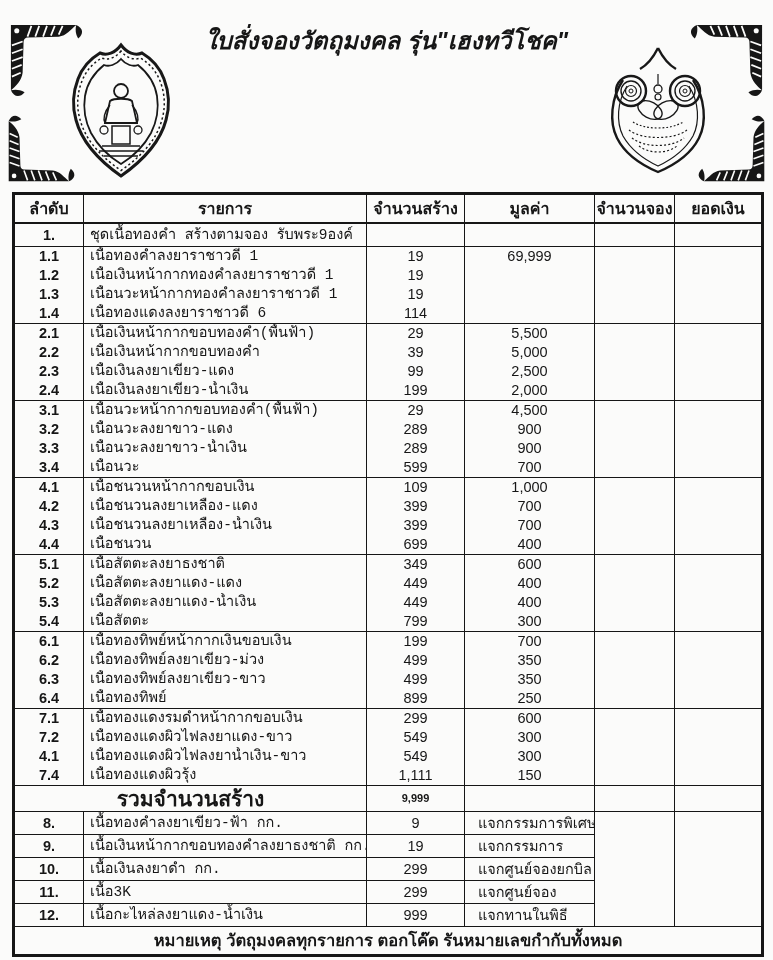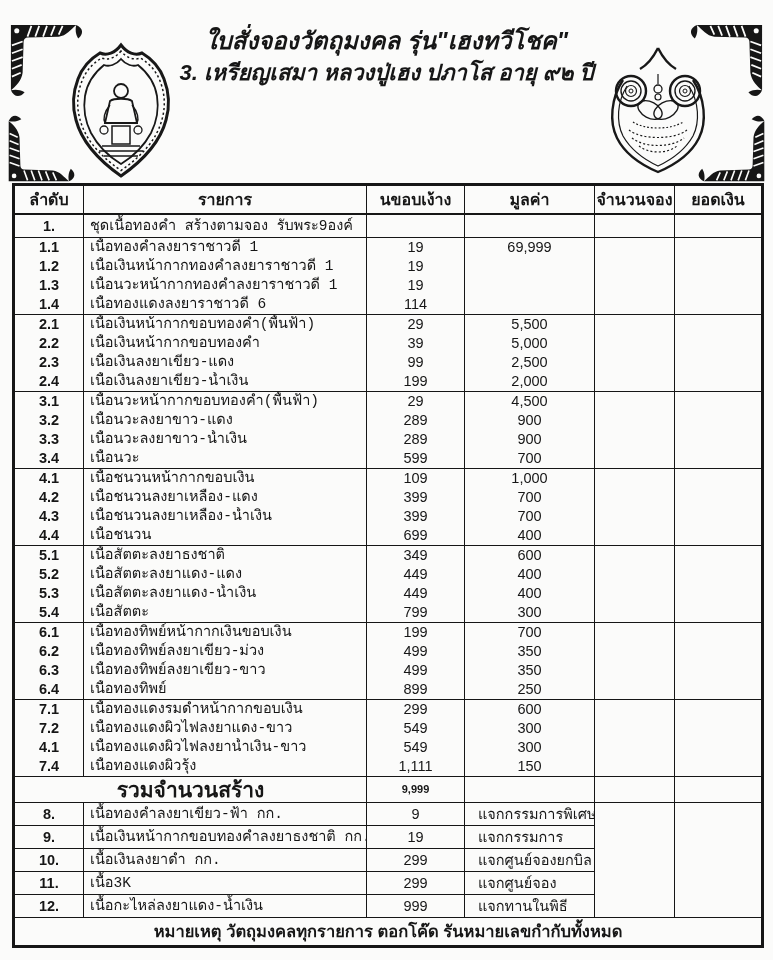--- a/index.html
+++ b/index.html
@@ -21,21 +21,21 @@
   .t-line4{font-size:22px;}
   .ornament{position:absolute;width:78px;height:78px;}
   .orn-tl{left:8px;top:22px;}
   .orn-tr{right:8px;top:22px;transform:scaleX(-1);}
   .orn-bl{left:6px;top:112px;width:72px;height:72px;transform:scaleY(-1);}
   .orn-br{right:6px;top:112px;width:72px;height:72px;transform:scale(-1,-1);}
   .amulet-front{position:absolute;left:60px;top:42px;width:122px;height:142px;}
   .amulet-back{position:absolute;right:56px;top:46px;width:118px;height:132px;}
   
   table.order{
-    position:absolute;left:12px;top:183px;width:749px;height:757px;
+    position:absolute;left:12px;top:192px;width:749px;height:757px;
     border-collapse:collapse;table-layout:fixed;
     border:3px solid var(--ink,#161616);
   }
   th,td{padding:0;vertical-align:middle;line-height:1.12;overflow:hidden;white-space:nowrap;}
   td{border-left:1.5px solid var(--ink,#161616);}
   td:first-child{border-left:none;}
   thead th{
     border-left:1.5px solid var(--ink,#161616);
     border-bottom:2.2px solid var(--ink,#161616);
     font-size:16px;font-weight:bold;height:27px;text-align:center;
@@ -129,38 +129,37 @@
         <circle cx="59" cy="51" r="3" stroke-width="1.2"></circle>
         <ellipse cx="51" cy="64" rx="13" ry="8" transform="rotate(28 51 64)" stroke-width="1.4"></ellipse>
         <ellipse cx="67" cy="64" rx="13" ry="8" transform="rotate(-28 67 64)" stroke-width="1.4"></ellipse>
         <path stroke-width="1.2" stroke-dasharray="1.8 2" d="M34,76 C46,84 72,84 84,76"></path>
         <path stroke-width="1.2" stroke-dasharray="2 2.2" d="M30,84 C42,94 76,94 88,84 M33,92 C45,102 73,102 85,92 M40,100 C50,108 68,108 78,100"></path>
       </g>
     </svg>
 
     <div class="titles">
       <div class="t-line1">ใบสั่งจองวัตถุมงคล รุ่น"เฮงทวีโชค"</div>
-      <div class="t-line4">3. เหรียญเสมา หลวงปู่เฮง ปภาโส อายุ ๙๒ ปี</div>
     </div>
   </div>
 
   <table class="order">
     <colgroup>
       <col style="width:70px">
         <col style="width:283px">
         <col style="width:98px">
       <col style="width:130px">
         <col style="width:80px">
         <col style="width:88px">
     </colgroup>
     <thead>
       <tr>
         <th>ลำดับ</th>
         <th>รายการ</th>
-        <th>นขอบเง้าง</th>
+        <th>จำนวนสร้าง</th>
         <th>มูลค่า</th>
         <th>จำนวนจอง</th>
         <th>ยอดเงิน</th>
       </tr>
     </thead>
     <tbody id="table-body">
         <tr class="intro rule-top">
           <td class="c-no">1.</td>
           <td class="c-item">ชุดเนื้อทองคำ สร้างตามจอง รับพระ9องค์</td>
           <td class="c-made c-empty"></td>

